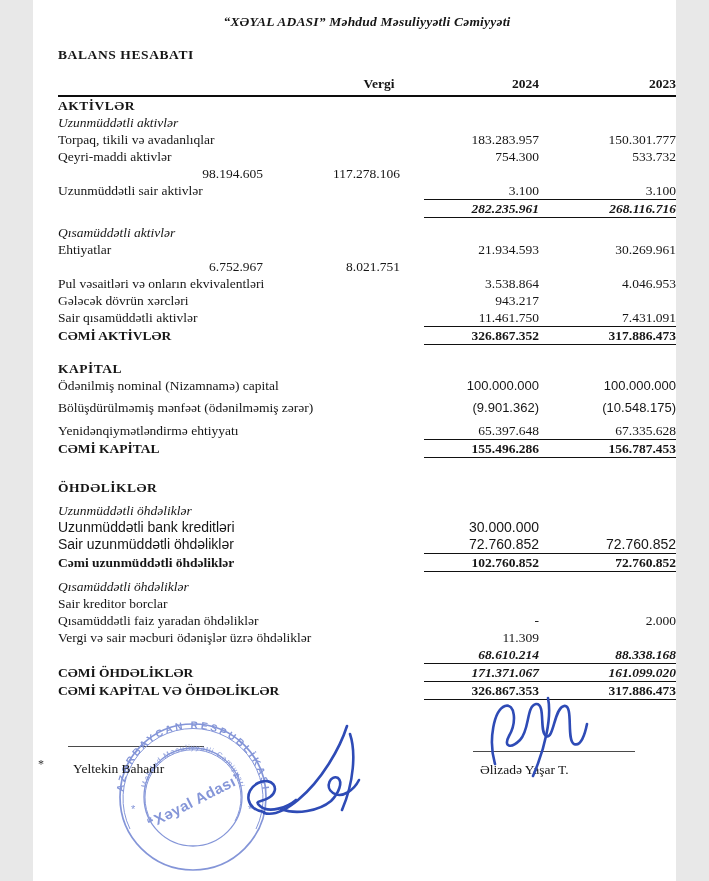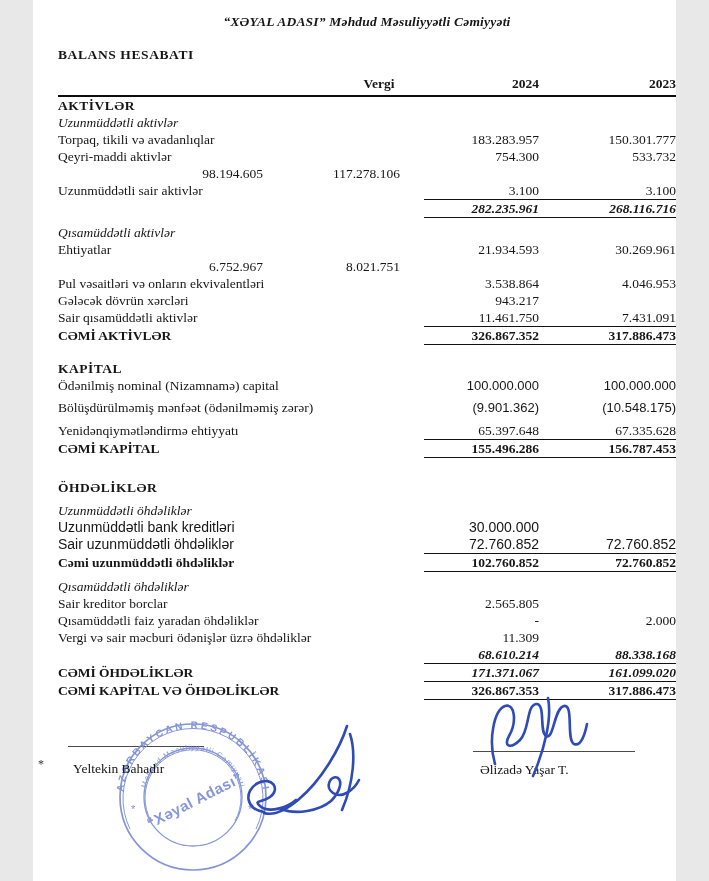--- a/index.html
+++ b/index.html
@@ -293,24 +293,20 @@
           <div class="c-label">Qısamüddətli öhdəliklər</div>
           <div class="c-qeyd"></div>
           <div class="c-nums">
             <div class="c-v"></div>
             <div class="c-v"></div>
           </div>
         </div>
         <div class="row type-item">
           <div class="c-label">Sair kreditor borclar</div>
           <div class="c-qeyd"></div>
-          <div class="c-nums">
-            <div class="c-v">2.565.805</div>
-            <div class="c-v"></div>
-          </div>
         </div>
         <div class="row type-item">
           <div class="c-label">Qısamüddətli faiz yaradan öhdəliklər</div>
           <div class="c-qeyd"></div>
           <div class="c-nums">
             <div class="c-v">-</div>
             <div class="c-v">2.000</div>
           </div>
         </div>
         <div class="row type-item">

